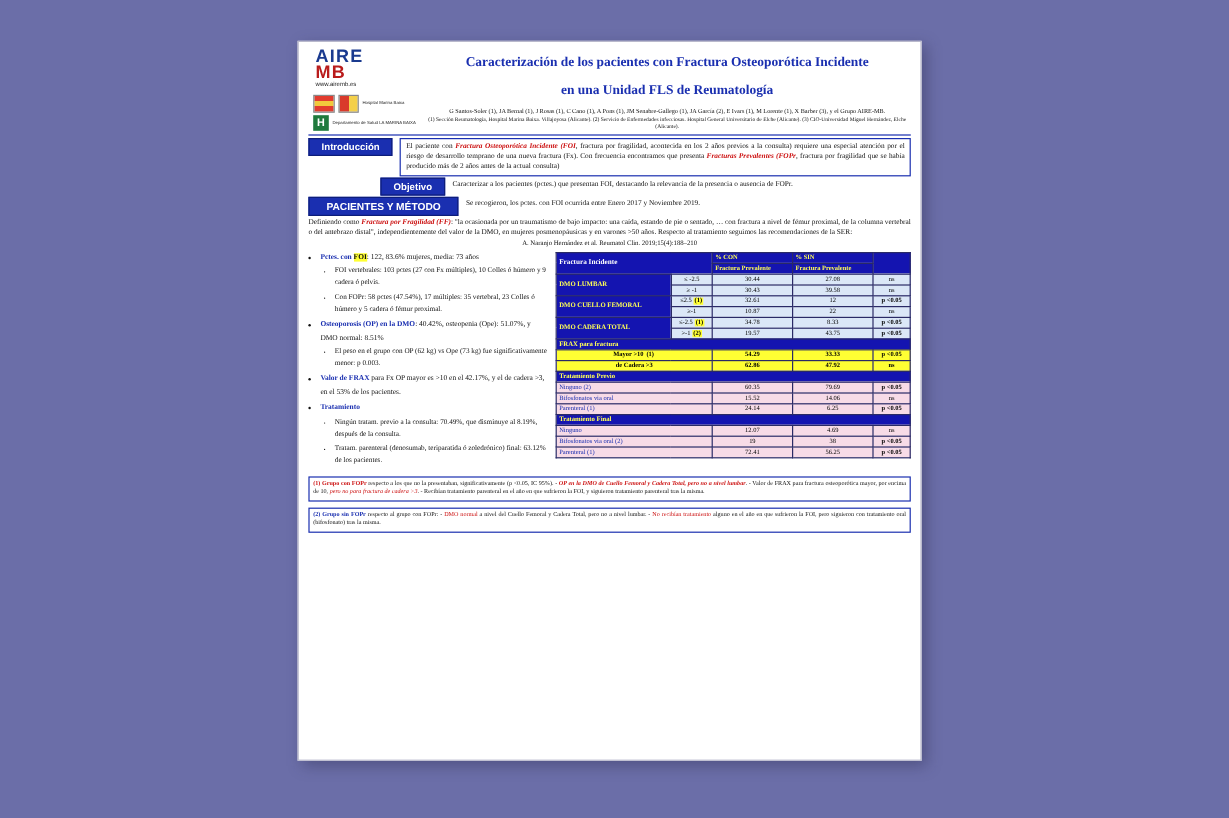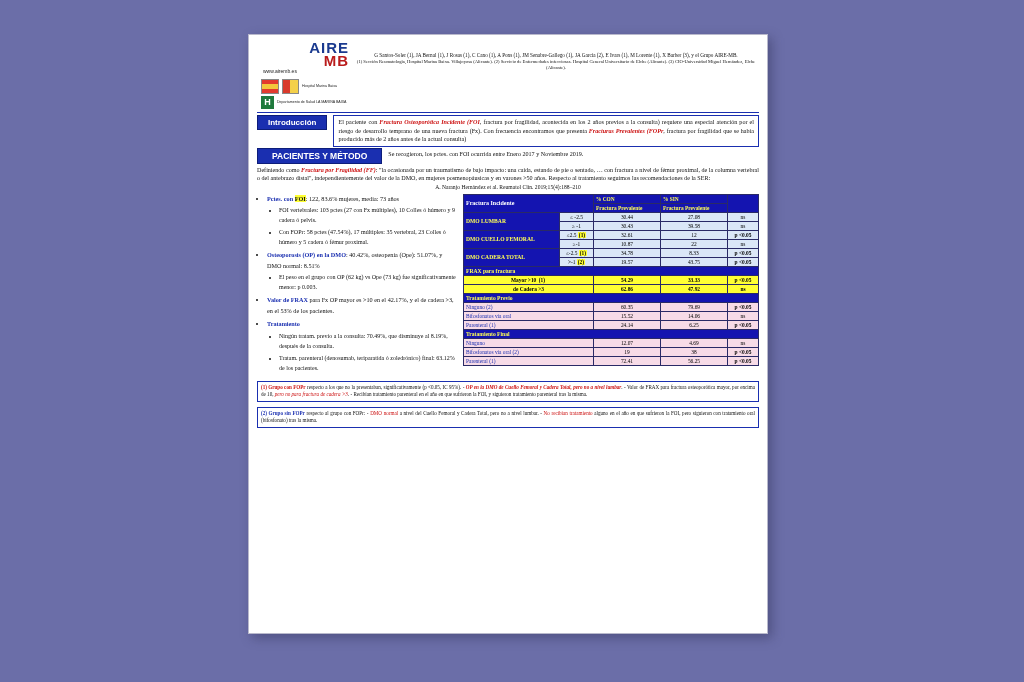--- a/index.html
+++ b/index.html
@@ -15,21 +15,21 @@
   }
   #poster{
     position:absolute;left:248px;top:34px;width:520px;height:600px;
     background:#ffffff;border:1px solid #b9b9cc;
     box-sizing:border-box;padding:6px 8px 4px 8px;
   }
   
   .hdr{display:flex;align-items:flex-start;gap:4px;border-bottom:0;}
   .logos{width:92px;flex:0 0 92px;text-align:center;}
   .logo-aire{font-family:"Liberation Sans",sans-serif;font-weight:bold;color:#1a3a8f;
-             font-size:15px;line-height:13px;letter-spacing:1px;text-align:right;padding-left:6px;}
+             font-size:15px;line-height:13px;letter-spacing:1px;text-align:left;padding-left:6px;}
   .logo-aire .l2{color:#b91c1c;}
   .logo-url{font-size:5px;color:#222;text-align:left;padding-left:6px;margin-top:1px;
             font-family:"Liberation Sans",sans-serif;}
   .logo-row{display:flex;gap:3px;align-items:center;margin-top:5px;padding-left:4px;}
   .flagbox{width:16px;height:13px;background:linear-gradient(#e23b2e 0 33%,#f2c83c 33% 66%,#e23b2e 66%);border:.5px solid #888;}
   .flagbox2{width:15px;height:13px;background:linear-gradient(90deg,#d93a2b 0 50%,#f4d04a 50%);border:.5px solid #888;}
   .logo-row2{display:flex;gap:3px;align-items:center;margin-top:2px;padding-left:4px;}
   .hbox{width:13px;height:13px;background:#1f7a3d;color:#fff;font-size:9px;font-weight:bold;
         font-family:"Liberation Sans",sans-serif;text-align:center;line-height:13px;}
   .tinytxt{font-size:3.6px;line-height:4.4px;color:#222;font-family:"Liberation Sans",sans-serif;text-align:left;}
@@ -112,33 +112,39 @@
           <div class="flagbox2"></div>
           <div class="tinytxt">Hospital Marina Baixa</div>
         </div>
         <div class="logo-row2">
           <div class="hbox">H</div>
           <div class="tinytxt">Departamento de Salud
 LA MARINA BAIXA</div>
         </div>
       </div>
       <div class="titlewrap">
+        <div class="ttl">Caracterización de los pacientes con Fractura Osteoporótica Incidente</div>
+        <div class="ttl" style="margin-top:8px">en una Unidad FLS de Reumatología</div>
         <div class="authors">G Santos-Soler (1), JA Bernal (1), J Rosas (1), C Cano (1), A Pons (1), JM Senabre-Gallego (1), JA García (2), E Ivars (1), M Lorente (1), X Barber (3), y el Grupo AIRE-MB.</div>
         <div class="affil">(1) Sección Reumatología, Hospital Marina Baixa. Villajoyosa (Alicante). (2) Servicio de Enfermedades infecciosas. Hospital General Universitario de Elche (Alicante). (3) CIO-Universidad Miguel Hernández, Elche (Alicante).</div>
       </div>
     </div>
     <div class="hdr-rule"></div>
 
     <div class="row-sec">
       <div class="ribbon">Introducción</div>
       <div class="sectxt bluebox">
         <span>El paciente con </span><span class="red">Fractura Osteoporótica Incidente (FOI</span><span>, fractura por fragilidad, acontecida en los 2 años previos a la consulta) requiere una especial atención por el riesgo de desarrollo temprano de una nueva fractura (Fx). Con frecuencia encontramos que presenta </span><span class="red">Fracturas Prevalentes (FOPr</span><span>, fractura por fragilidad que se había producido más de 2 años antes de la actual consulta)</span>
       </div>
     </div>
 
+    <div class="row-sec">
+      <div class="ribbon" style="margin-left:60px">Objetivo</div>
+      <div class="sectxt" style="padding-top:2px">Caracterizar a los pacientes (pctes.) que presentan FOI, destacando la relevancia de la presencia o ausencia de FOPr.</div>
+    </div>
 
     <div class="row-sec">
       <div class="ribbon wide">PACIENTES Y MÉTODO</div>
       <div class="sectxt" style="padding-top:2px">Se recogieron, los pctes. con FOI ocurrida entre Enero 2017 y Noviembre 2019.</div>
     </div>
     <div class="sectxt" style="margin-top:2px">
       <span>Definiendo como </span><span class="red">Fractura por Fragilidad (FF)</span><span>: "la ocasionada por un traumatismo de bajo impacto: una caída, estando de pie o sentado, … con fractura a nivel de fémur proximal, de la columna vertebral o del antebrazo distal", independientemente del valor de la DMO, en mujeres posmenopáusicas y en varones &gt;50 años. Respecto al tratamiento seguimos las recomendaciones de la SER:</span>
     </div>
     <div class="ref">A. Naranjo Hernández et al. Reumatol Clin. 2019;15(4):188–210</div>
 

